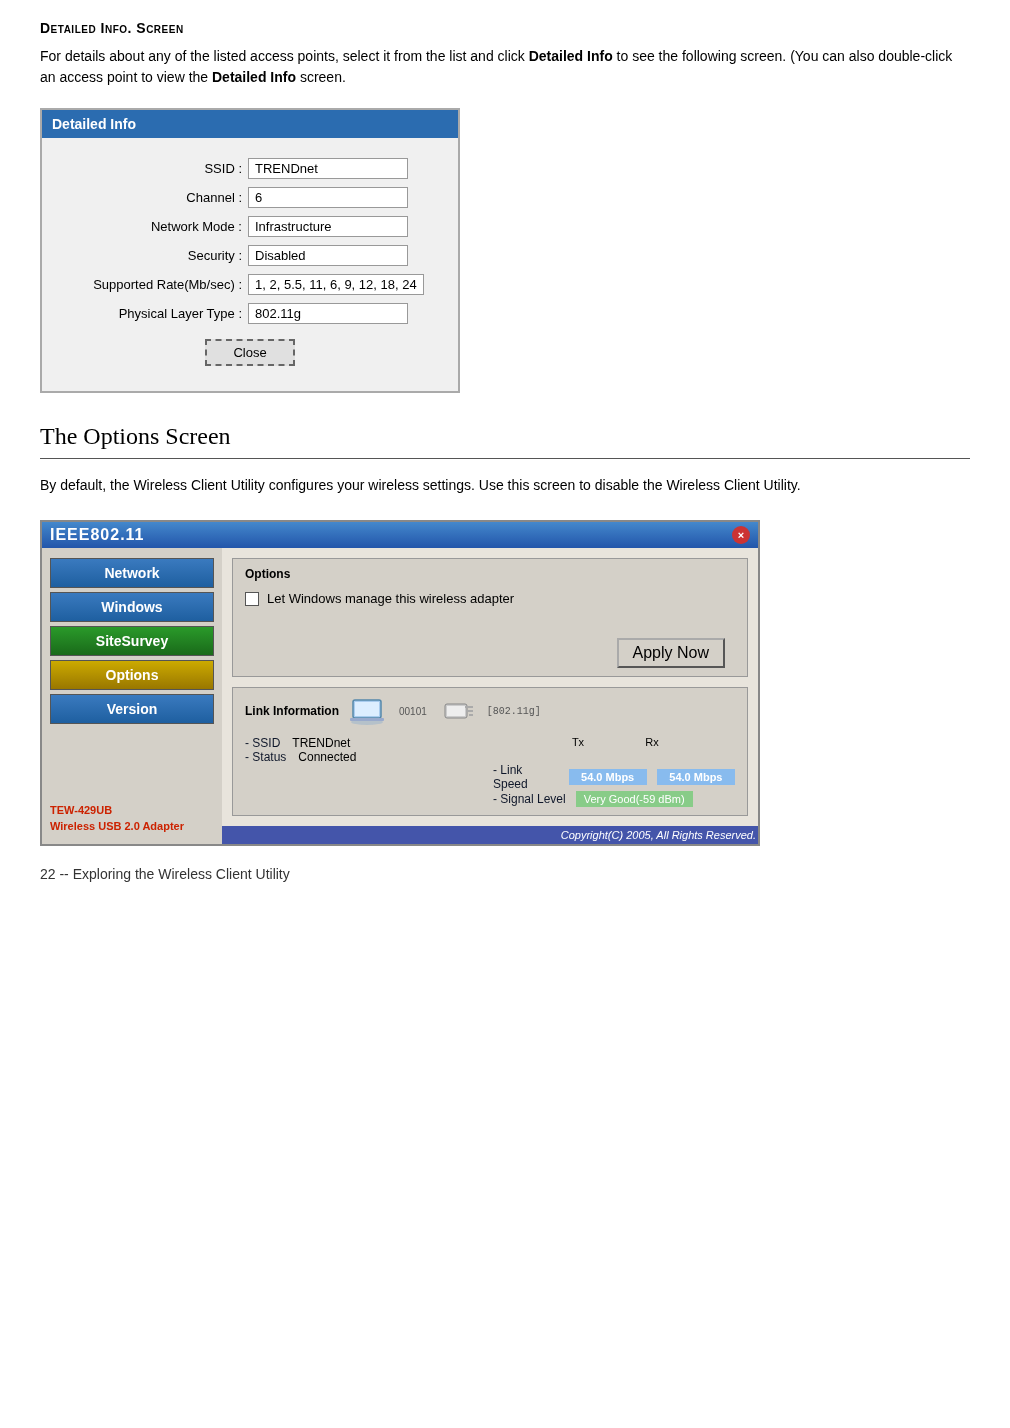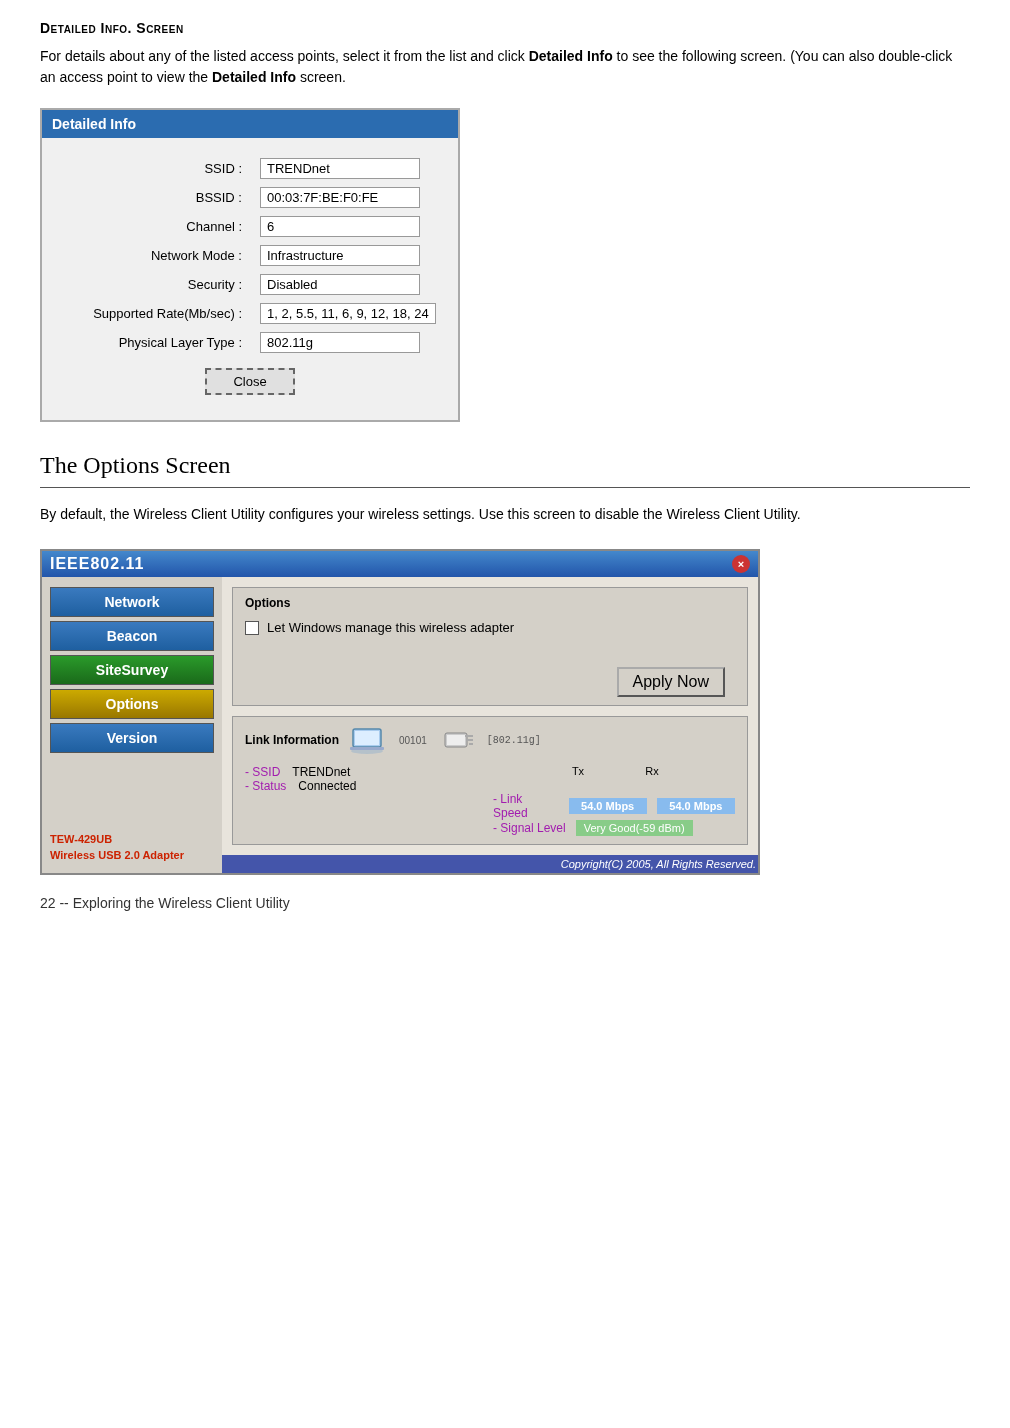--- a/index.html
+++ b/index.html
@@ -50,21 +50,20 @@
       padding: 6px 10px;
       margin-bottom: 10px;
     }
     .dialog-content {
       padding: 10px 20px 20px 20px;
     }
     .dialog-row {
       display: flex;
       align-items: center;
       margin-bottom: 8px;
-      gap: 12px;
     }
     .dialog-label {
       text-align: right;
       width: 180px;
       font-size: 13px;
       margin-right: 6px;
       color: #000;
     }
     .dialog-value {
       border: 1px solid #999;
@@ -250,21 +249,21 @@
       font-size: 12px;
       font-weight: bold;
     }
     .link-row {
       display: flex;
       align-items: center;
       gap: 6px;
       font-size: 12px;
     }
     .link-label {
-      color: #a21caf;
+      color: #0f172a;
       font-size: 12px;
     }
     .link-value {
       font-size: 12px;
       font-weight: normal;
     }
     .speed-badge {
       background: #88bbee;
       color: white;
       padding: 2px 8px;
@@ -322,24 +321,20 @@
     <div class="dialog-titlebar">
       <span>Detailed Info</span>
     </div>
     <div class="dialog-content" id="dialog-fields">
 
       <div class="dialog-row">
           <span class="dialog-label">SSID :</span>
           <span class="dialog-value">TRENDnet</span>
         </div>
         <div class="dialog-row">
-          <span class="dialog-label">BSSID :</span>
-          <span class="dialog-value">00:03:7F:BE:F0:FE</span>
-        </div>
-        <div class="dialog-row">
           <span class="dialog-label">Channel :</span>
           <span class="dialog-value">6</span>
         </div>
         <div class="dialog-row">
           <span class="dialog-label">Network Mode :</span>
           <span class="dialog-value">Infrastructure</span>
         </div>
         <div class="dialog-row">
           <span class="dialog-label">Security :</span>
           <span class="dialog-value">Disabled</span>
@@ -366,21 +361,21 @@
   <div class="utility-titlebar">
     <span class="utility-title-text">IEEE802.11</span>
     <div class="close-btn-x">×</div>
   </div>
 
   <div class="utility-body">
 
     <div class="sidebar" id="sidebar-buttons">
 
     <button class="sidebar-btn btn-network">Network</button>
-        <button class="sidebar-btn btn-profile">Beacon</button>
+        <button class="sidebar-btn btn-profile">Windows</button>
         <button class="sidebar-btn btn-sitesurvey">SiteSurvey</button>
         <button class="sidebar-btn btn-options">Options</button>
         <button class="sidebar-btn btn-version">Version</button>
         <div class="sidebar-brand"><span>TEW-429UB</span><br><span>Wireless USB 2.0 Adapter</span></div>
       </div>
 
     <div class="main-content">
 
       <div class="options-panel">
         <div class="options-panel-title">Options</div>

